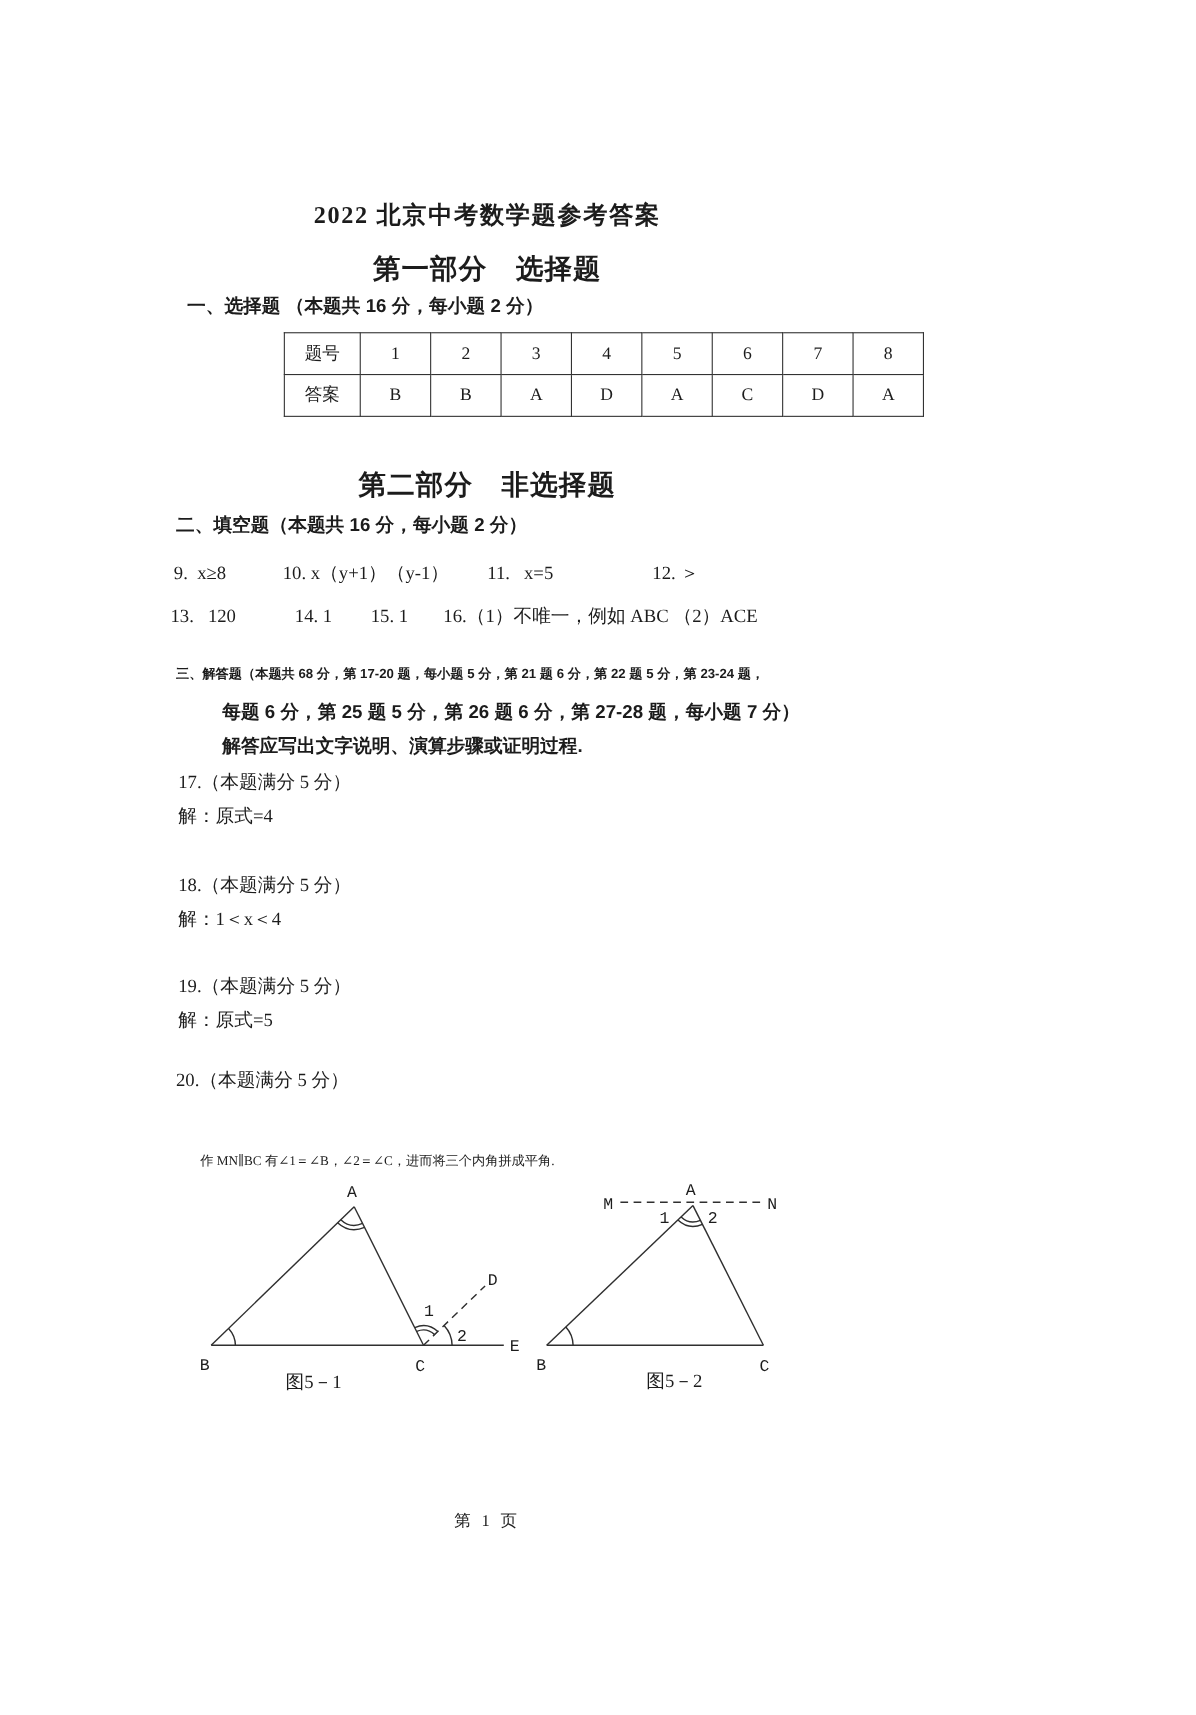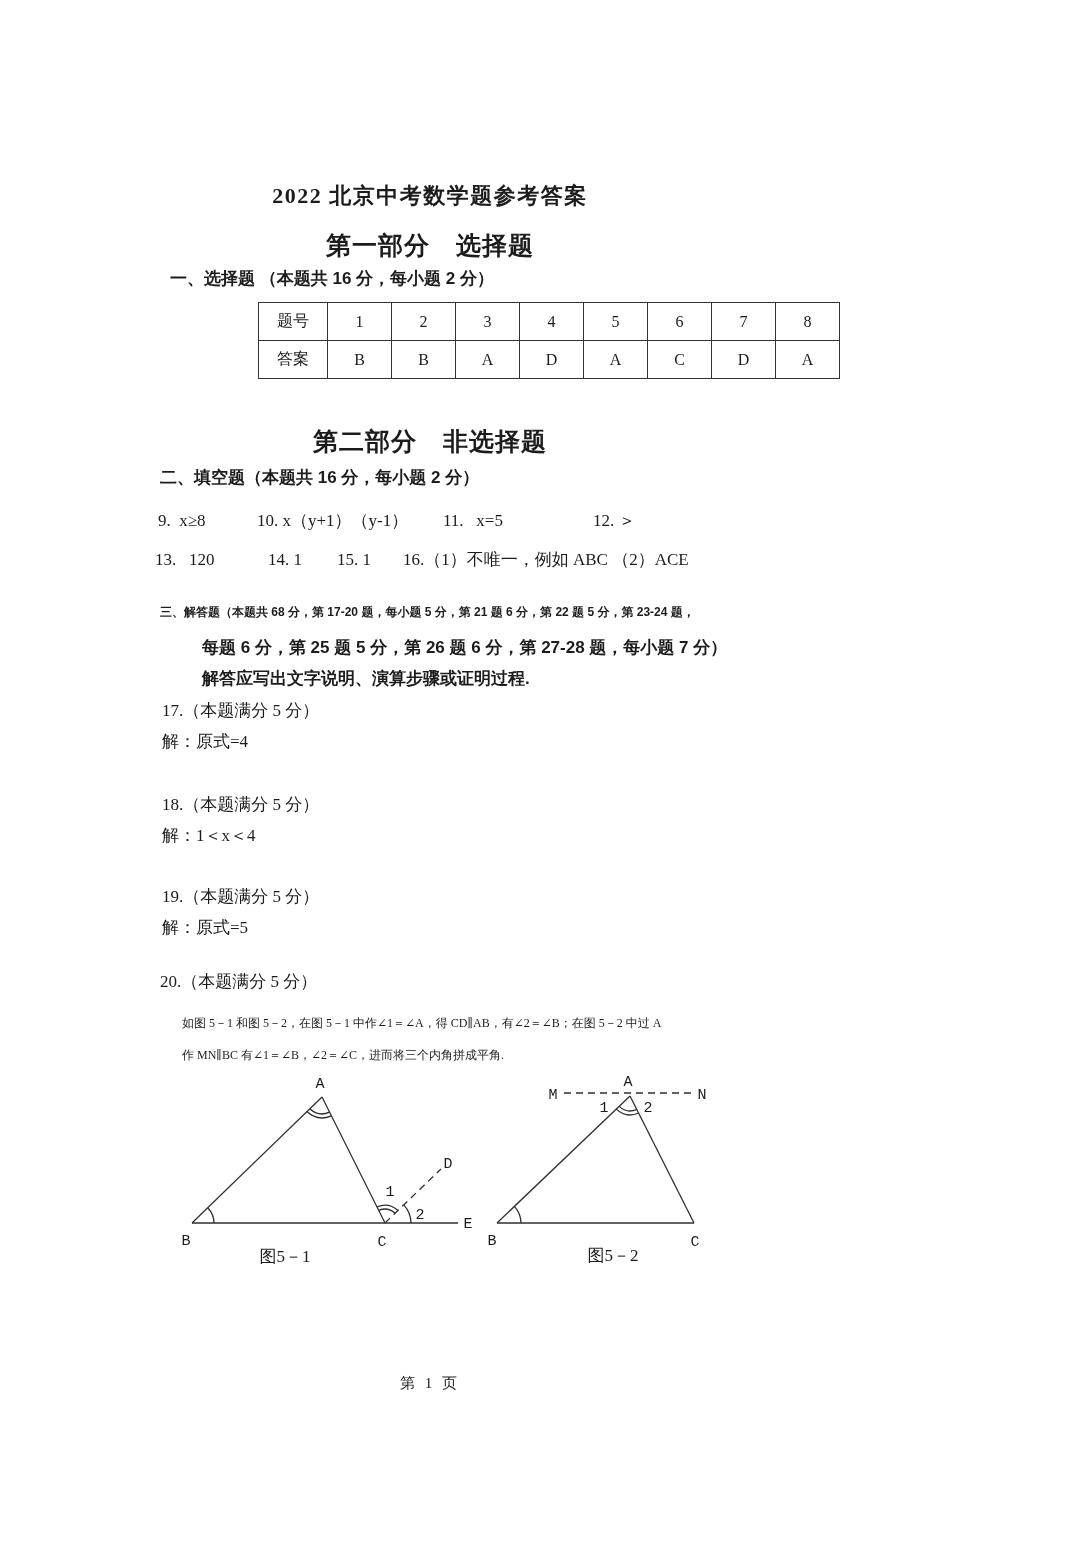--- a/index.html
+++ b/index.html
@@ -4,20 +4,21 @@
 <style>
   html,body{margin:0;padding:0;background:#ffffff;}
   .page{
     position:relative;
     width:860px;height:1559px;
     background:#ffffff;
     color:#1c1c1c;
     font-family:"Liberation Serif","DejaVu Serif",serif;
     font-size:17px;
     overflow:hidden;
+    padding-left:26px;
   }
   .abs{position:absolute;white-space:pre;line-height:1.25;}
   .center{left:0;right:0;text-align:center;}
   .title{
     font-size:22px;font-weight:bold;letter-spacing:1.5px;
     font-family:"Liberation Serif","DejaVu Serif",serif;
   }
   .heading{
     font-size:25px;font-weight:bold;letter-spacing:1px;
     font-family:"Liberation Sans","DejaVu Sans",sans-serif;
@@ -111,21 +112,20 @@
   <div class="abs" style="left:162px;top:700px">17.（本题满分 5 分）</div>
   <div class="abs" style="left:162px;top:731px">解：原式=4</div>
 
   <div class="abs" style="left:162px;top:794px">18.（本题满分 5 分）</div>
   <div class="abs" style="left:162px;top:825px">解：1＜x＜4</div>
 
   <div class="abs" style="left:162px;top:886px">19.（本题满分 5 分）</div>
   <div class="abs" style="left:162px;top:917px">解：原式=5</div>
 
   <div class="abs" style="left:160px;top:971px">20.（本题满分 5 分）</div>
-  <div class="abs t16" style="left:182px;top:1016px">如图 5－1 和图 5－2，在图 5－1 中作∠1＝∠A，得 CD∥AB，有∠2＝∠B；在图 5－2 中过 A</div>
   <div class="abs t16" style="left:182px;top:1048px">作 MN∥BC 有∠1＝∠B，∠2＝∠C，进而将三个内角拼成平角.</div>
 
   <div class="figure" style="left:160px;top:1072px">
     <svg width="330" height="200" viewBox="0 0 330 200">
 
       <line class="fig-stroke" x1="32" y1="151" x2="298" y2="151"></line>
 
       <line class="fig-stroke" x1="162" y1="25" x2="32" y2="151"></line>
       <line class="fig-stroke" x1="162" y1="25" x2="225" y2="151"></line>
 

